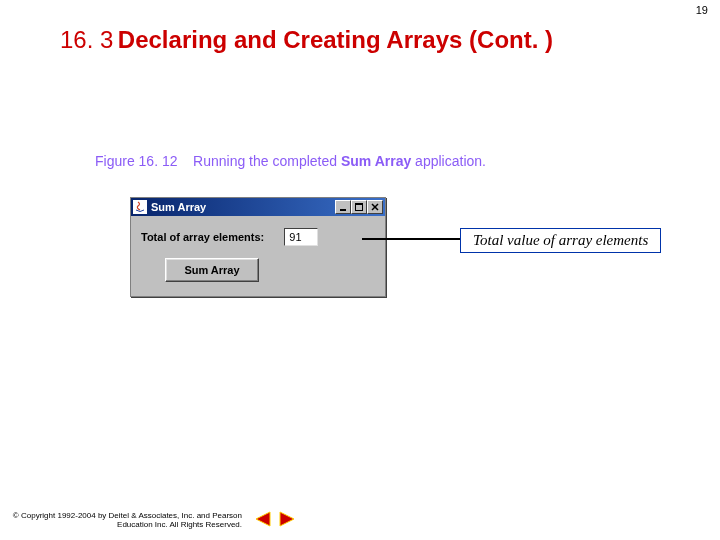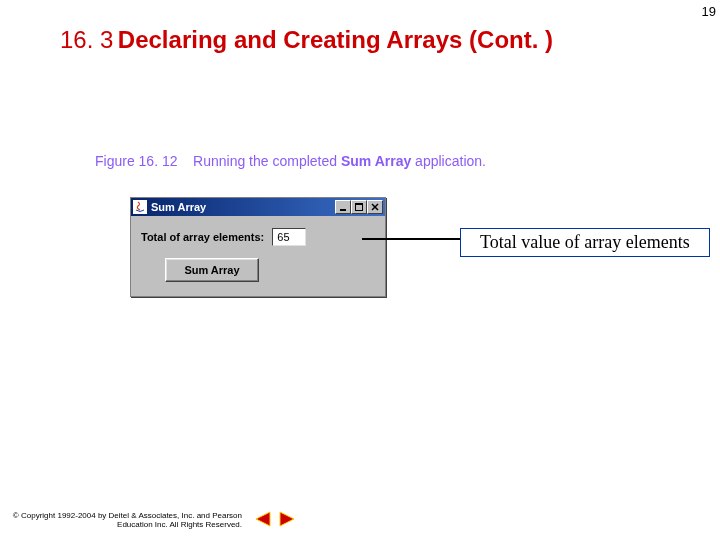--- a/index.html
+++ b/index.html
@@ -8,22 +8,22 @@
     width: 720px;
     height: 540px;
     background: #ffffff;
     font-family: Arial, Helvetica, sans-serif;
     position: relative;
     overflow: hidden;
   }
   .page-number {
     position: absolute;
     top: 4px;
-    right: 4px;
-    font-size: 13px;
+    right: 12px;
+    font-size: 11px;
     color: #000;
     margin-left: 48px;
   }
   .heading {
     position: absolute;
     top: 26px;
     left: 0;
     width: 100%;
     text-align: left;
     padding-left: 60px;
@@ -104,21 +104,21 @@
 
   .app-body {
     padding: 12px 10px 14px 10px;
     display: flex;
     flex-direction: column;
     gap: 12px;
   }
   .row {
     display: flex;
     align-items: center;
-    gap: 8px;
+    gap: 20px;
   }
   .row-label {
     font-size: 11px;
     font-weight: bold;
     color: #000;
   }
   .value-box {
     width: 34px;
     height: 18px;
     background: #fff;
@@ -157,24 +157,25 @@
     left: 362px;
     width: 98px;
     height: 2px;
     background: #000;
   }
   .callout-box {
     position: absolute;
     top: 228px;
     left: 460px;
     border: 1px solid #0033aa;
-    padding: 3px 19px;
+    padding: 3px 12px;
     font-family: "Times New Roman", Times, serif;
-    font-size: 18px;
+    font-size: 15px;
     background: #fff;
+    font-style: italic;
   }
 
   
   .copyright {
     position: absolute;
     bottom: 10px;
     left: 12px;
     font-size: 8px;
     color: #000;
     line-height: 1.2;
@@ -239,21 +240,21 @@
         <svg width="8" height="8">
             <line x1="1" y1="1" x2="7" y2="7" stroke="#000" stroke-width="1.5"></line>
             <line x1="7" y1="1" x2="1" y2="7" stroke="#000" stroke-width="1.5"></line>
           </svg>
       </div>
     </div>
   </div>
   <div class="app-body">
     <div class="row">
       <span class="row-label">Total of array elements:</span>
-      <span class="value-box">65</span>
+      <span class="value-box">91</span>
     </div>
     <div class="sum-button">Sum Array</div>
   </div>
 </div>
 
 <div class="callout-line"></div>
 <div class="callout-box">Total value of array elements</div>
 
 <div class="copyright">© Copyright 1992-2004 by Deitel &amp; Associates, Inc. and Pearson Education Inc. All Rights Reserved.</div>
 

